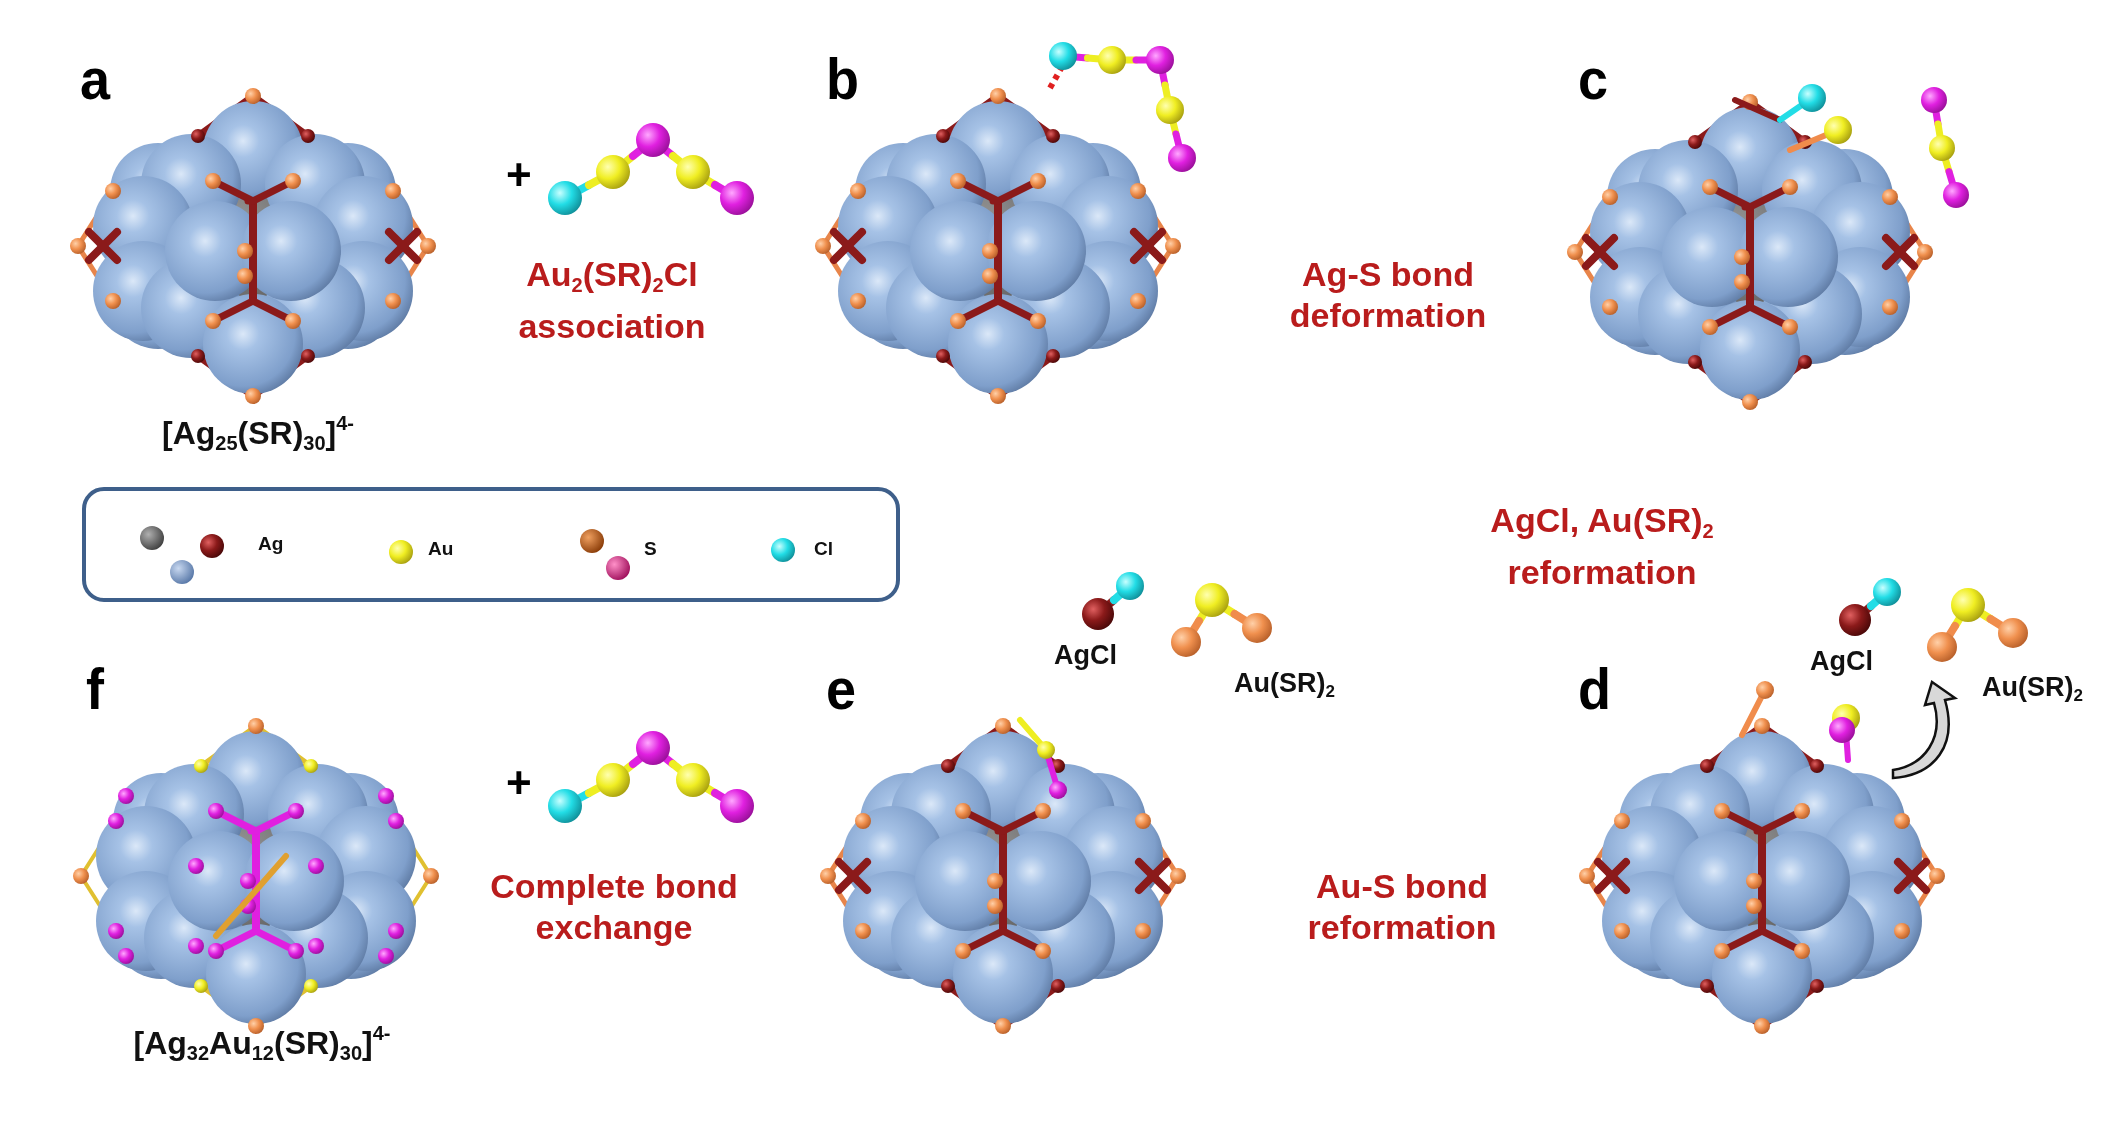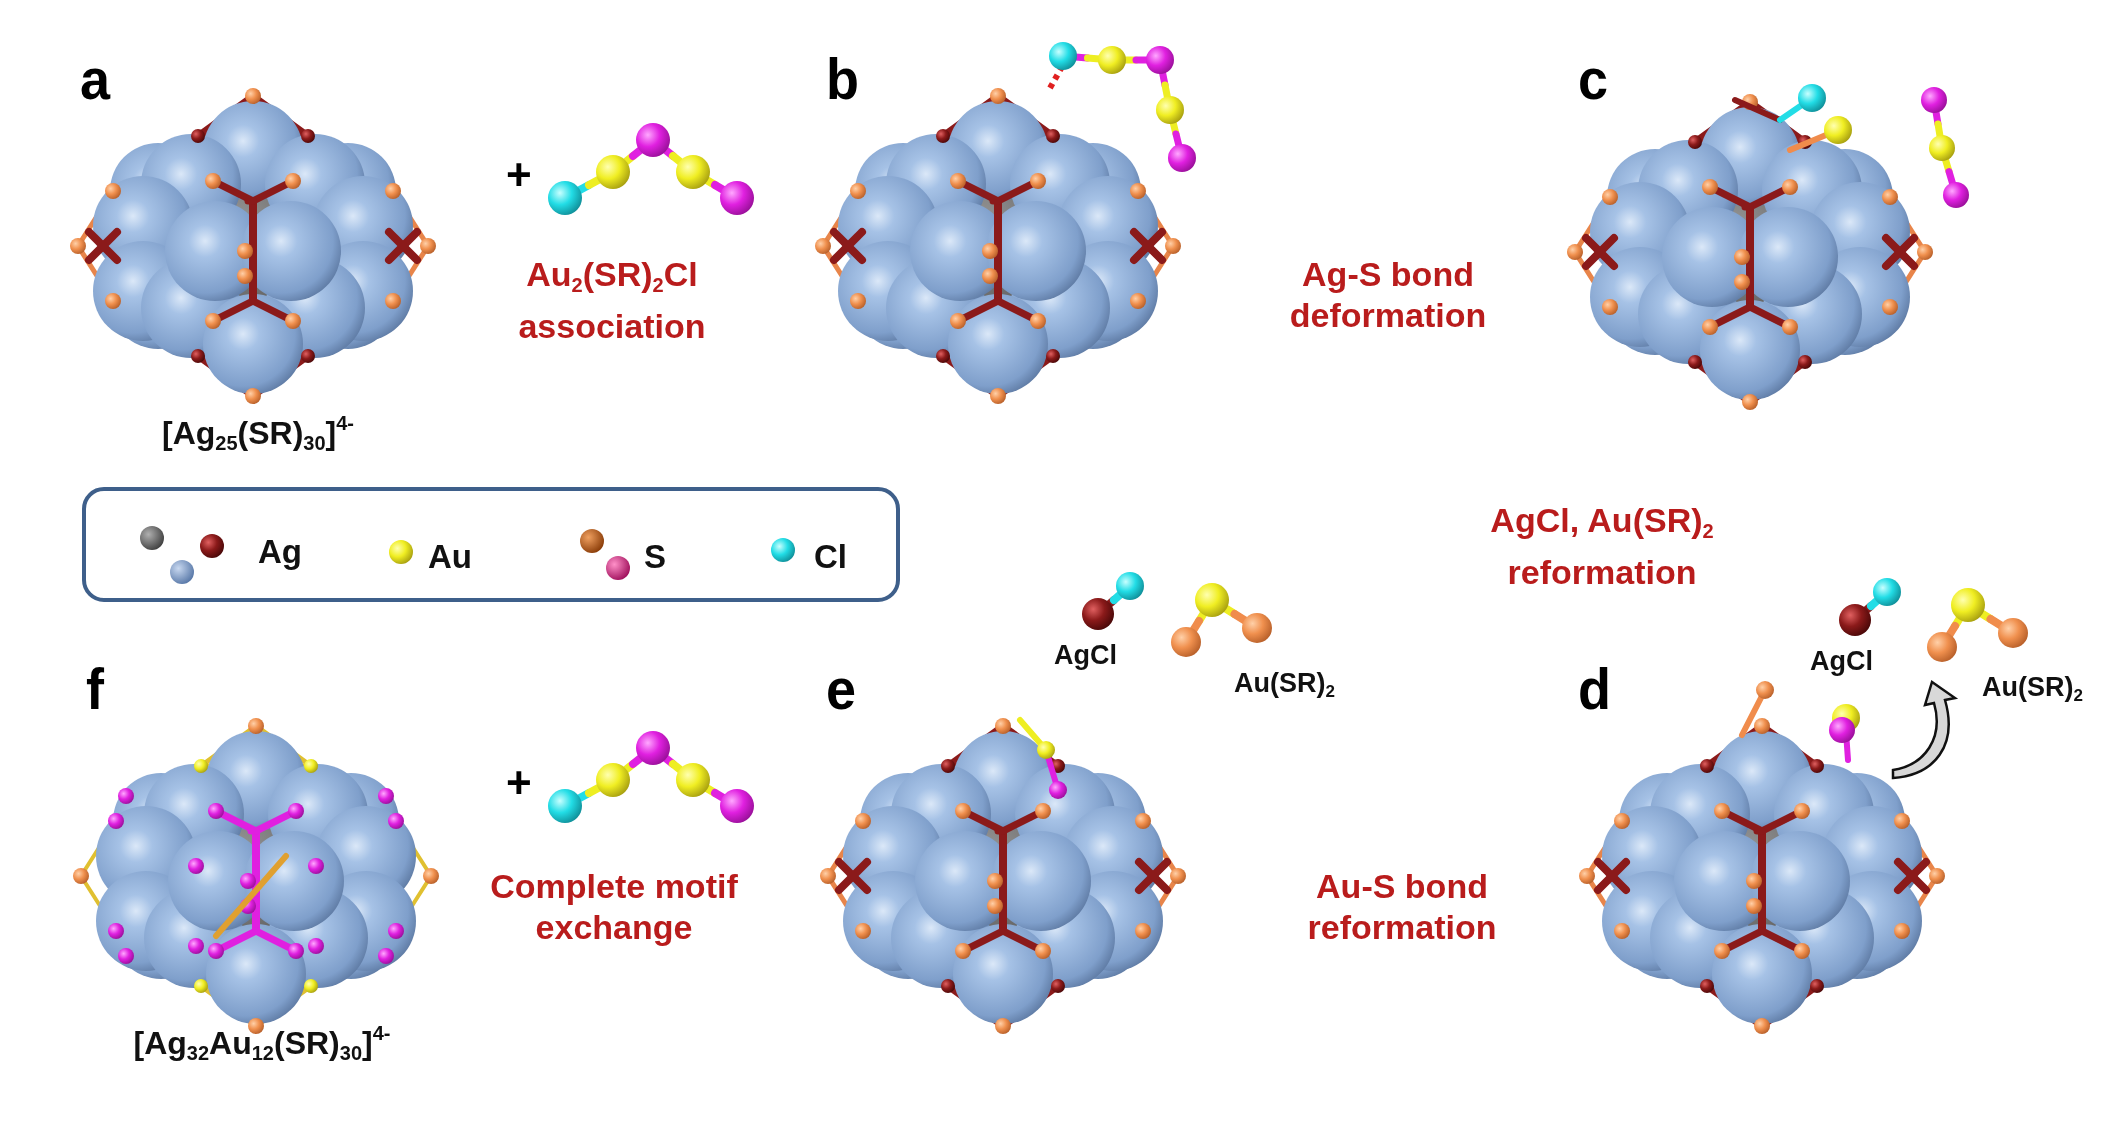--- a/index.html
+++ b/index.html
@@ -7,21 +7,21 @@
   #stage{position:absolute;left:0;top:0;width:2128px;height:1142px;}
   .txt{position:absolute;font-family:"Liberation Sans",sans-serif;font-weight:bold;white-space:nowrap;}
   .panel-label{font-size:54px;color:#000;transform:scaleY(1.05);}
   .step{color:#b91c1c;font-size:34px;line-height:41px;text-align:center;transform:translateX(-50%);}
   .formula{color:#111;font-size:32px;transform:translateX(-50%);}
   .formula sub,.step sub{font-size:20px;vertical-align:-6px;}
   .formula sup{font-size:20px;vertical-align:14px;}
   .species{color:#111;font-size:27px;}
   .species sub{font-size:17px;vertical-align:-5px;}
   .legend-box{position:absolute;left:82px;top:487px;width:818px;height:115px;border:4px solid #3e5f8a;border-radius:22px;box-sizing:border-box;}
-  .legend-label{position:absolute;font-size:33px;font-weight:bold;color:#111;}
+  .legend-label{position:absolute;font-size:19px;font-weight:bold;color:#111;}
   .plus{position:absolute;font-size:44px;font-weight:bold;color:#000;}
 </style>
 </head>
 <body>
 
 <svg id="stage" width="2128" height="1142" viewBox="0 0 2128 1142" xmlns="http://www.w3.org/2000/svg">
   <defs>
     <radialGradient id="gBlue" cx="0.4" cy="0.4" r="0.65">
       <stop offset="0" stop-color="#dbe8f8"></stop>
       <stop offset="0.25" stop-color="#a6c2e6"></stop>
@@ -629,21 +629,21 @@
 </div>
 <div class="txt step" style="left:1602px;top:500px;">
   <div><span>AgCl, Au(SR)</span><sub>2</sub></div>
   <div>reformation</div>
 </div>
 <div class="txt step" style="left:1402px;top:866px;">
   <div>Au-S bond</div>
   <div>reformation</div>
 </div>
 <div class="txt step" style="left:614px;top:866px;">
-  <div>Complete motif</div>
+  <div>Complete bond</div>
   <div>exchange</div>
 </div>
 
 <div class="txt species" style="left:1054px;top:640px;">AgCl</div>
 <div class="txt species" style="left:1234px;top:668px;"><span>Au(SR)</span><sub>2</sub></div>
 
 <div class="txt species" style="left:1810px;top:646px;">AgCl</div>
 <div class="txt species" style="left:1982px;top:672px;"><span>Au(SR)</span><sub>2</sub></div>
 
 <div class="legend-box"></div>

